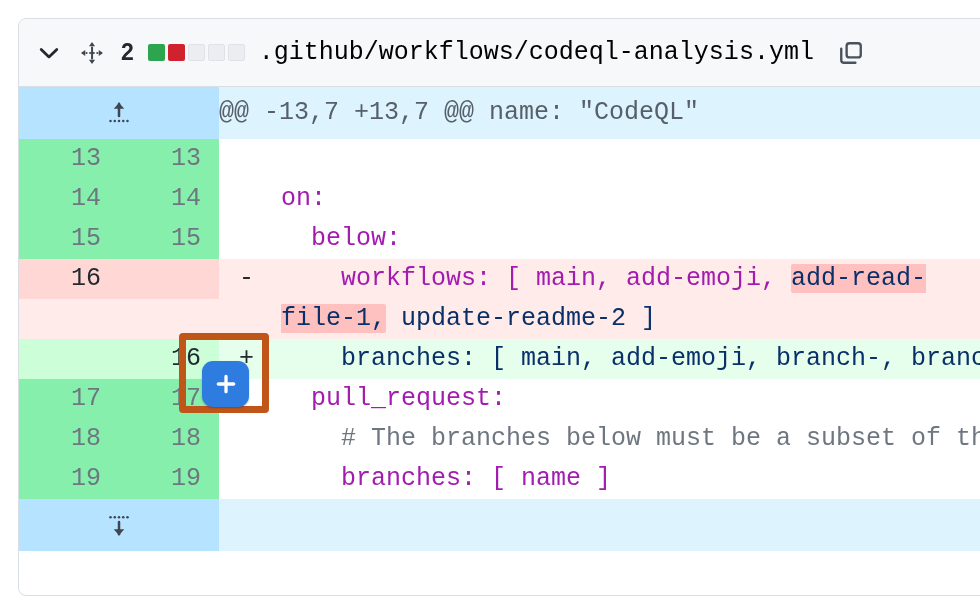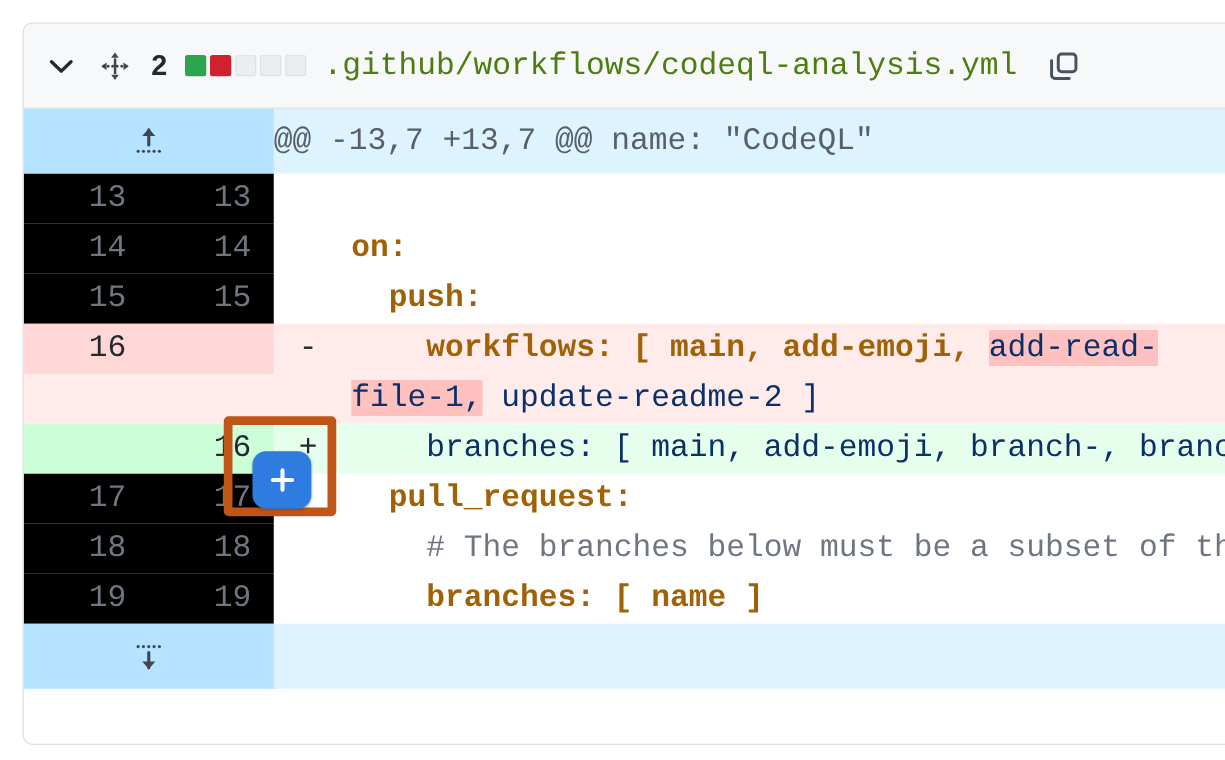--- a/index.html
+++ b/index.html
@@ -27,21 +27,21 @@
     font-family:"Liberation Sans", sans-serif;font-size:23px;color:#24292f;
     font-weight:600;letter-spacing:0;
   }
   .diffstat{display:flex;gap:3px;align-items:center;}
   .dsq{width:17px;height:17px;border-radius:2px;box-sizing:border-box;}
   .dsq.add{background:#2da44e;}
   .dsq.del{background:#cf222e;}
   .dsq.neutral{background:#eaeef2;border:1px solid #dfe3e8;}
   .file-path{
     font-family:"Liberation Mono","DejaVu Sans Mono",monospace;
-    font-size:25px;color:#4d7c0f;white-space:nowrap;letter-spacing:0px;
+    font-size:25px;color:#000000;white-space:nowrap;letter-spacing:0px;
   }
   .copy-btn{width:34px;height:34px;display:flex;align-items:center;justify-content:center;cursor:pointer;margin-left:6px;}
 
   
   .diff-body{position:relative;}
   .row{display:flex;align-items:flex-start;min-height:40px;}
   .gutter{
     width:200px;min-width:200px;display:flex;
     font-family:"Liberation Mono","DejaVu Sans Mono",monospace;
     font-size:25px;color:#6e7781;box-sizing:border-box;
@@ -63,36 +63,36 @@
   
   .row.hunk{background:#ddf4ff;min-height:52px;}
   .row.hunk .gutter{
     background:#b6e3ff;width:200px;min-width:200px;height:52px;
     align-items:center;justify-content:center;cursor:pointer;
   }
   .row.hunk .code{color:#57606a;line-height:52px;}
 
   
   .row.ctx{background:#ffffff;}
-  .row.ctx .gutter{background:#000000;}
+  .row.ctx .gutter{background:#86efac;}
 
   
   .row.del{background:#ffebe9;}
   .row.del .gutter{background:#ffd7d5;color:#24292f;}
   .row.del .marker{color:#24292f;}
   
   .row.add{background:#e6ffec;}
   .row.add .gutter{background:#ccffd8;color:#24292f;}
   .row.add .marker{color:#24292f;}
 
   
   .wd-del{background:#ffc1c0;border-radius:2px;}
 
   
-  .k{color:#a16207;font-weight:bold;}
+  .k{color:#a21caf;}
   .v{color:#0a3069;}
   .cmt{color:#6e7781;}
 
   
   .row.expand-down{background:#ddf4ff;min-height:52px;}
   .row.expand-down .gutter{
     background:#b6e3ff;width:200px;min-width:200px;height:52px;
     align-items:center;justify-content:center;cursor:pointer;
   }
   .row.expand-down .code{line-height:52px;}
@@ -198,21 +198,21 @@
       <div class="marker"></div>
       <div class="code"><span class="k">on:</span></div>
     </div>
 
     <div class="row ctx">
       <div class="gutter">
         <span class="ln">15</span>
         <span class="ln">15</span>
       </div>
       <div class="marker"></div>
-      <div class="code"><span class="k">  push:</span></div>
+      <div class="code"><span class="k">  below:</span></div>
     </div>
 
     <div class="row del">
       <div class="gutter">
         <span class="ln">16</span>
         <span class="ln"></span>
       </div>
       <div class="marker">-</div>
       <div class="code wrap"><span class="k">    workflows: [ main, add-emoji, </span><span class="v wd-del">add-read-file-1,</span><span class="v"> update-readme-2 ]</span></div>
     </div>

